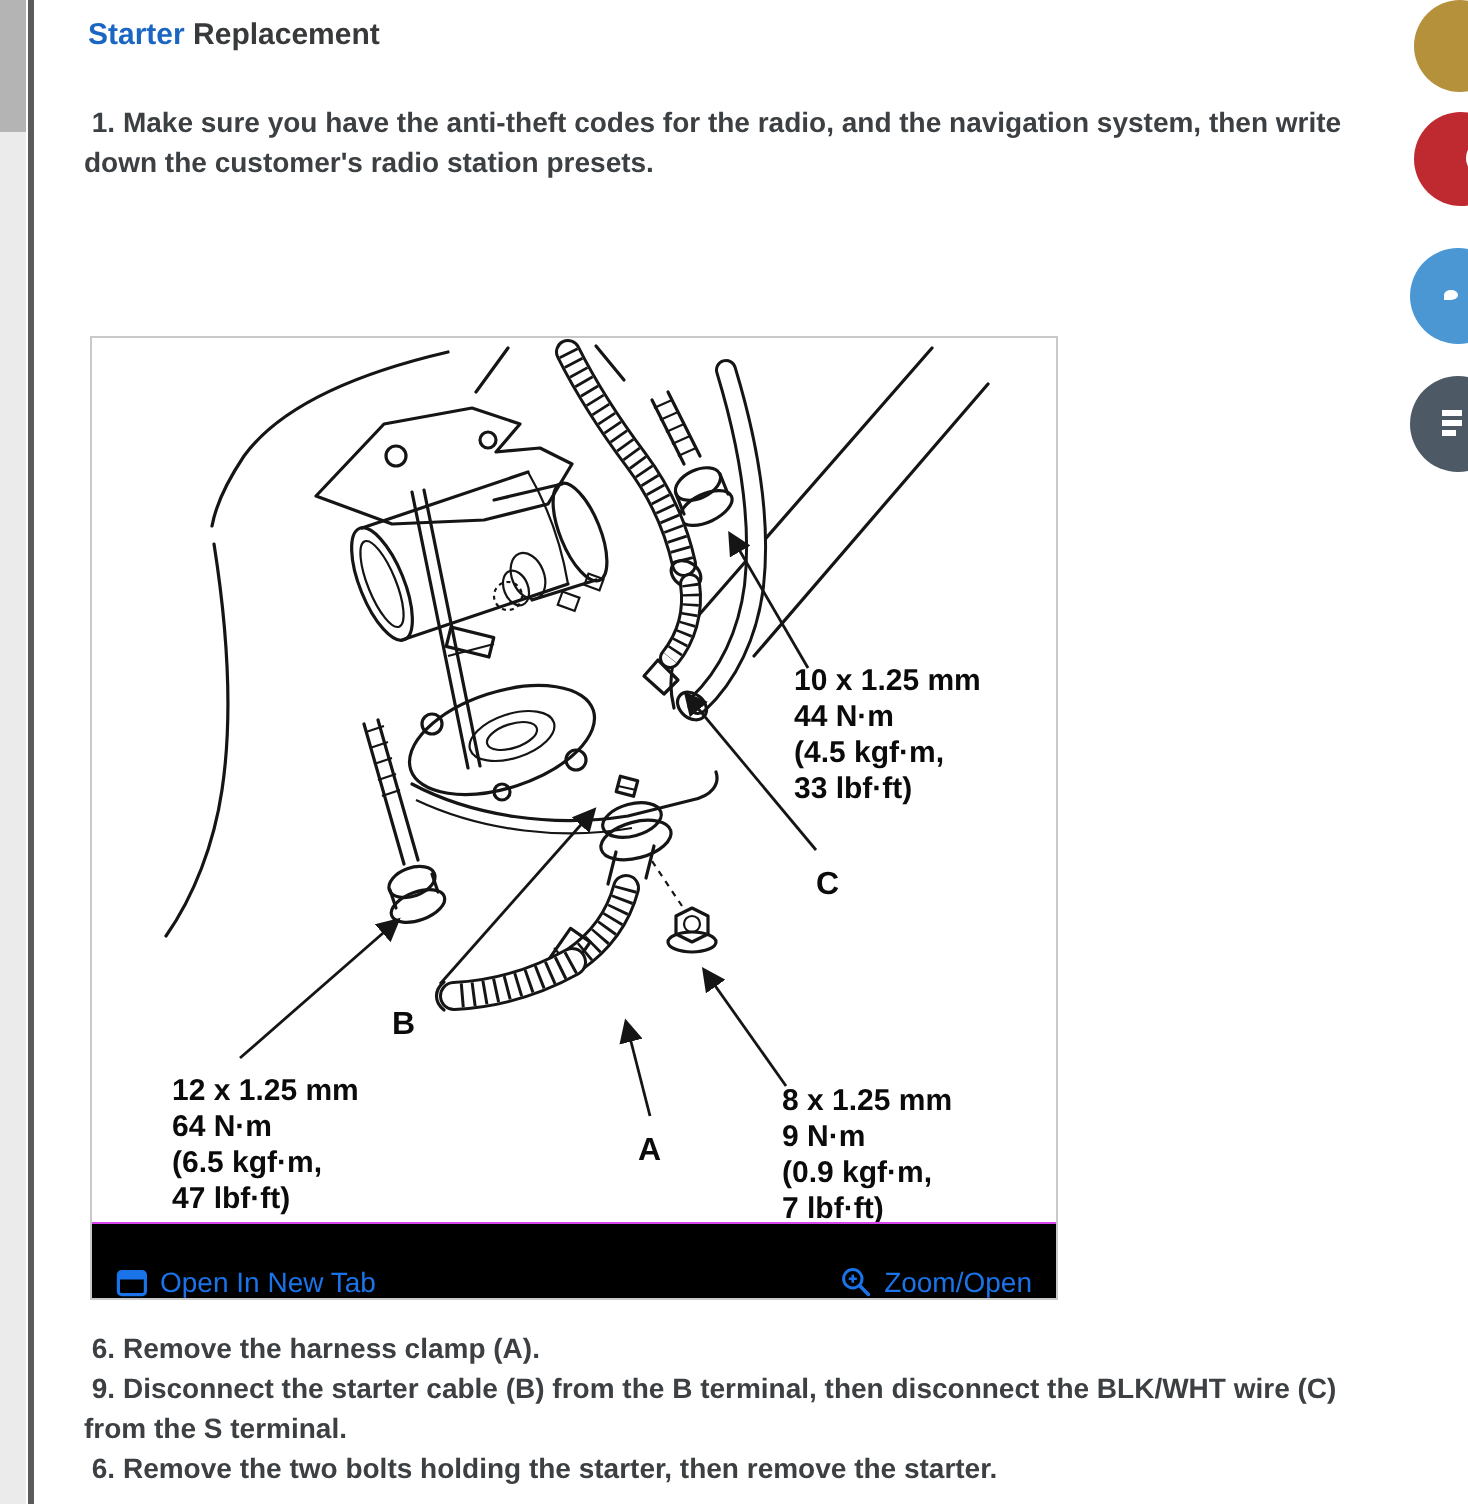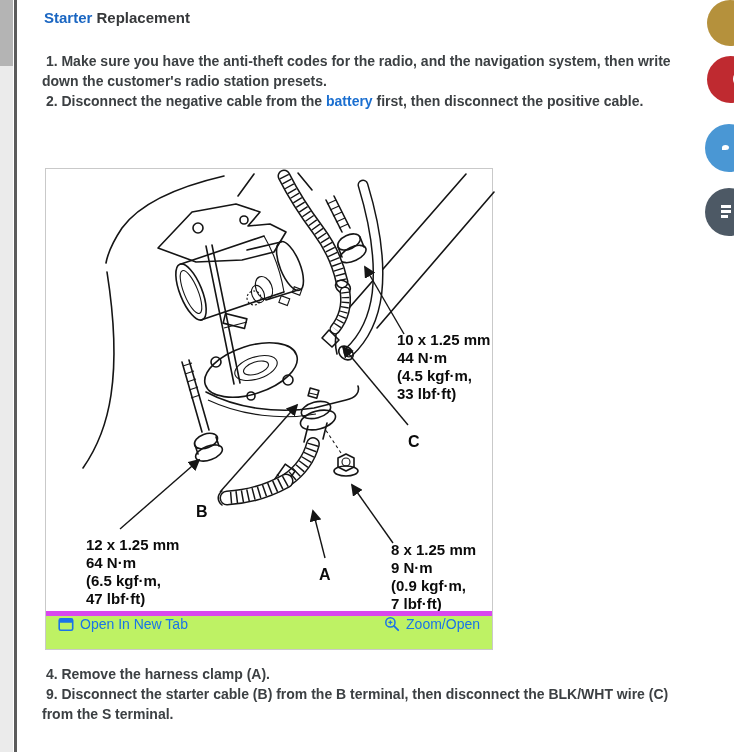--- a/index.html
+++ b/index.html
@@ -13,25 +13,25 @@
   .title{position:absolute;left:44px;top:9px;font-size:15px;font-weight:bold;white-space:pre;}
   .title .t-link{color:#1a66c2;cursor:pointer;}
   .title .t-rest{color:#37393b;}
   
   .steps{position:absolute;left:42px;width:650px;font-size:14px;line-height:20px;color:#3c4043;font-weight:bold;}
   #steps-top{top:51px;}
   #steps-bottom{top:664px;}
   .step{white-space:pre-wrap;}
   .inline-link{color:#1b6fd0;cursor:pointer;}
   
-  .figure{position:absolute;left:45px;top:168px;width:448px;height:482px;box-sizing:border-box;
+  .figure{position:absolute;left:45px;top:168px;width:484px;height:482px;box-sizing:border-box;
           border:1px solid #c9c9c9;background:#fff;}
   .fig-img{width:482px;height:443px;display:block;}
   .fig-footer{position:absolute;left:0;bottom:0;width:100%;height:38px;box-sizing:border-box;
-              border-top:5px solid #d946ef;background:#bef264;display:flex;align-items:flex-start;
+              border-top:1px solid #d946ef;background:#000000;display:flex;align-items:flex-end;
               justify-content:space-between;padding:0 12px;}
   .fig-link{display:flex;align-items:center;gap:6px;color:#1a73e8;font-size:14px;cursor:pointer;}
   
   .share{position:absolute;border-radius:50%;overflow:hidden;}
   .share.gold{left:707px;top:0;width:46px;height:46px;background:#b5913c;}
   .share.red{left:707px;top:56px;width:47px;height:47px;background:#bf2a30;}
   .share.blue{left:705px;top:124px;width:48px;height:48px;background:#4a97d4;}
   .share.dark{left:705px;top:188px;width:48px;height:48px;background:#4d5965;}
   .glyph{position:absolute;background:#fff;}
   .g-red{left:26px;top:14px;width:18px;height:18px;border-radius:50%;}
@@ -55,21 +55,20 @@
 <div class="screen">
 
   <div class="sb-track"></div>
   <div class="sb-thumb"></div>
   <div class="divider"></div>
 
   <div class="title"><span class="t-link">Starter</span><span class="t-rest"> Replacement</span></div>
 
   <div class="steps" id="steps-top">
     <div class="step"> 1. Make sure you have the anti-theft codes for the radio, and the navigation system, then write down the customer's radio station presets.</div>
-    <div class="step"><span> 2. Disconnect the negative cable from the </span><span class="inline-link">battery</span><span> first, then disconnect the positive cable.</span></div>
   </div>
 
   <div class="figure">
     <svg class="fig-img" viewBox="0 0 482 441">
       <defs>
         <marker id="ah" viewBox="0 0 10 10" refX="8.5" refY="5" markerWidth="8.5" markerHeight="8.5" orient="auto">
           <path d="M0,0 L10,5 L0,10 z" fill="#151515"></path>
         </marker>
       </defs>
 
@@ -204,22 +203,23 @@
           <circle cx="6.4" cy="6.4" r="4.6" fill="none" stroke="#1a73e8" stroke-width="1.5"></circle>
           <path d="M4.4,6.4 H8.4 M6.4,4.4 V8.4" stroke="#1a73e8" stroke-width="1.3" fill="none"></path>
           <path d="M9.9,9.9 L14.2,14.2" stroke="#1a73e8" stroke-width="1.8" fill="none" stroke-linecap="round"></path>
         </svg>
         <span>Zoom/Open</span>
       </div>
     </div>
   </div>
 
   <div class="steps" id="steps-bottom">
-    <div class="step"> 4. Remove the harness clamp (A).</div>
+    <div class="step"> 6. Remove the harness clamp (A).</div>
     <div class="step"> 9. Disconnect the starter cable (B) from the B terminal, then disconnect the BLK/WHT wire (C) from the S terminal.</div>
+    <div class="step"> 6. Remove the two bolts holding the starter, then remove the starter.</div>
   </div>
 
   <div class="share gold"></div>
   <div class="share red">
     <div class="glyph g-red"></div>
 
   </div>
   <div class="share blue">
     <div class="glyph g-blue"></div>
   </div>

